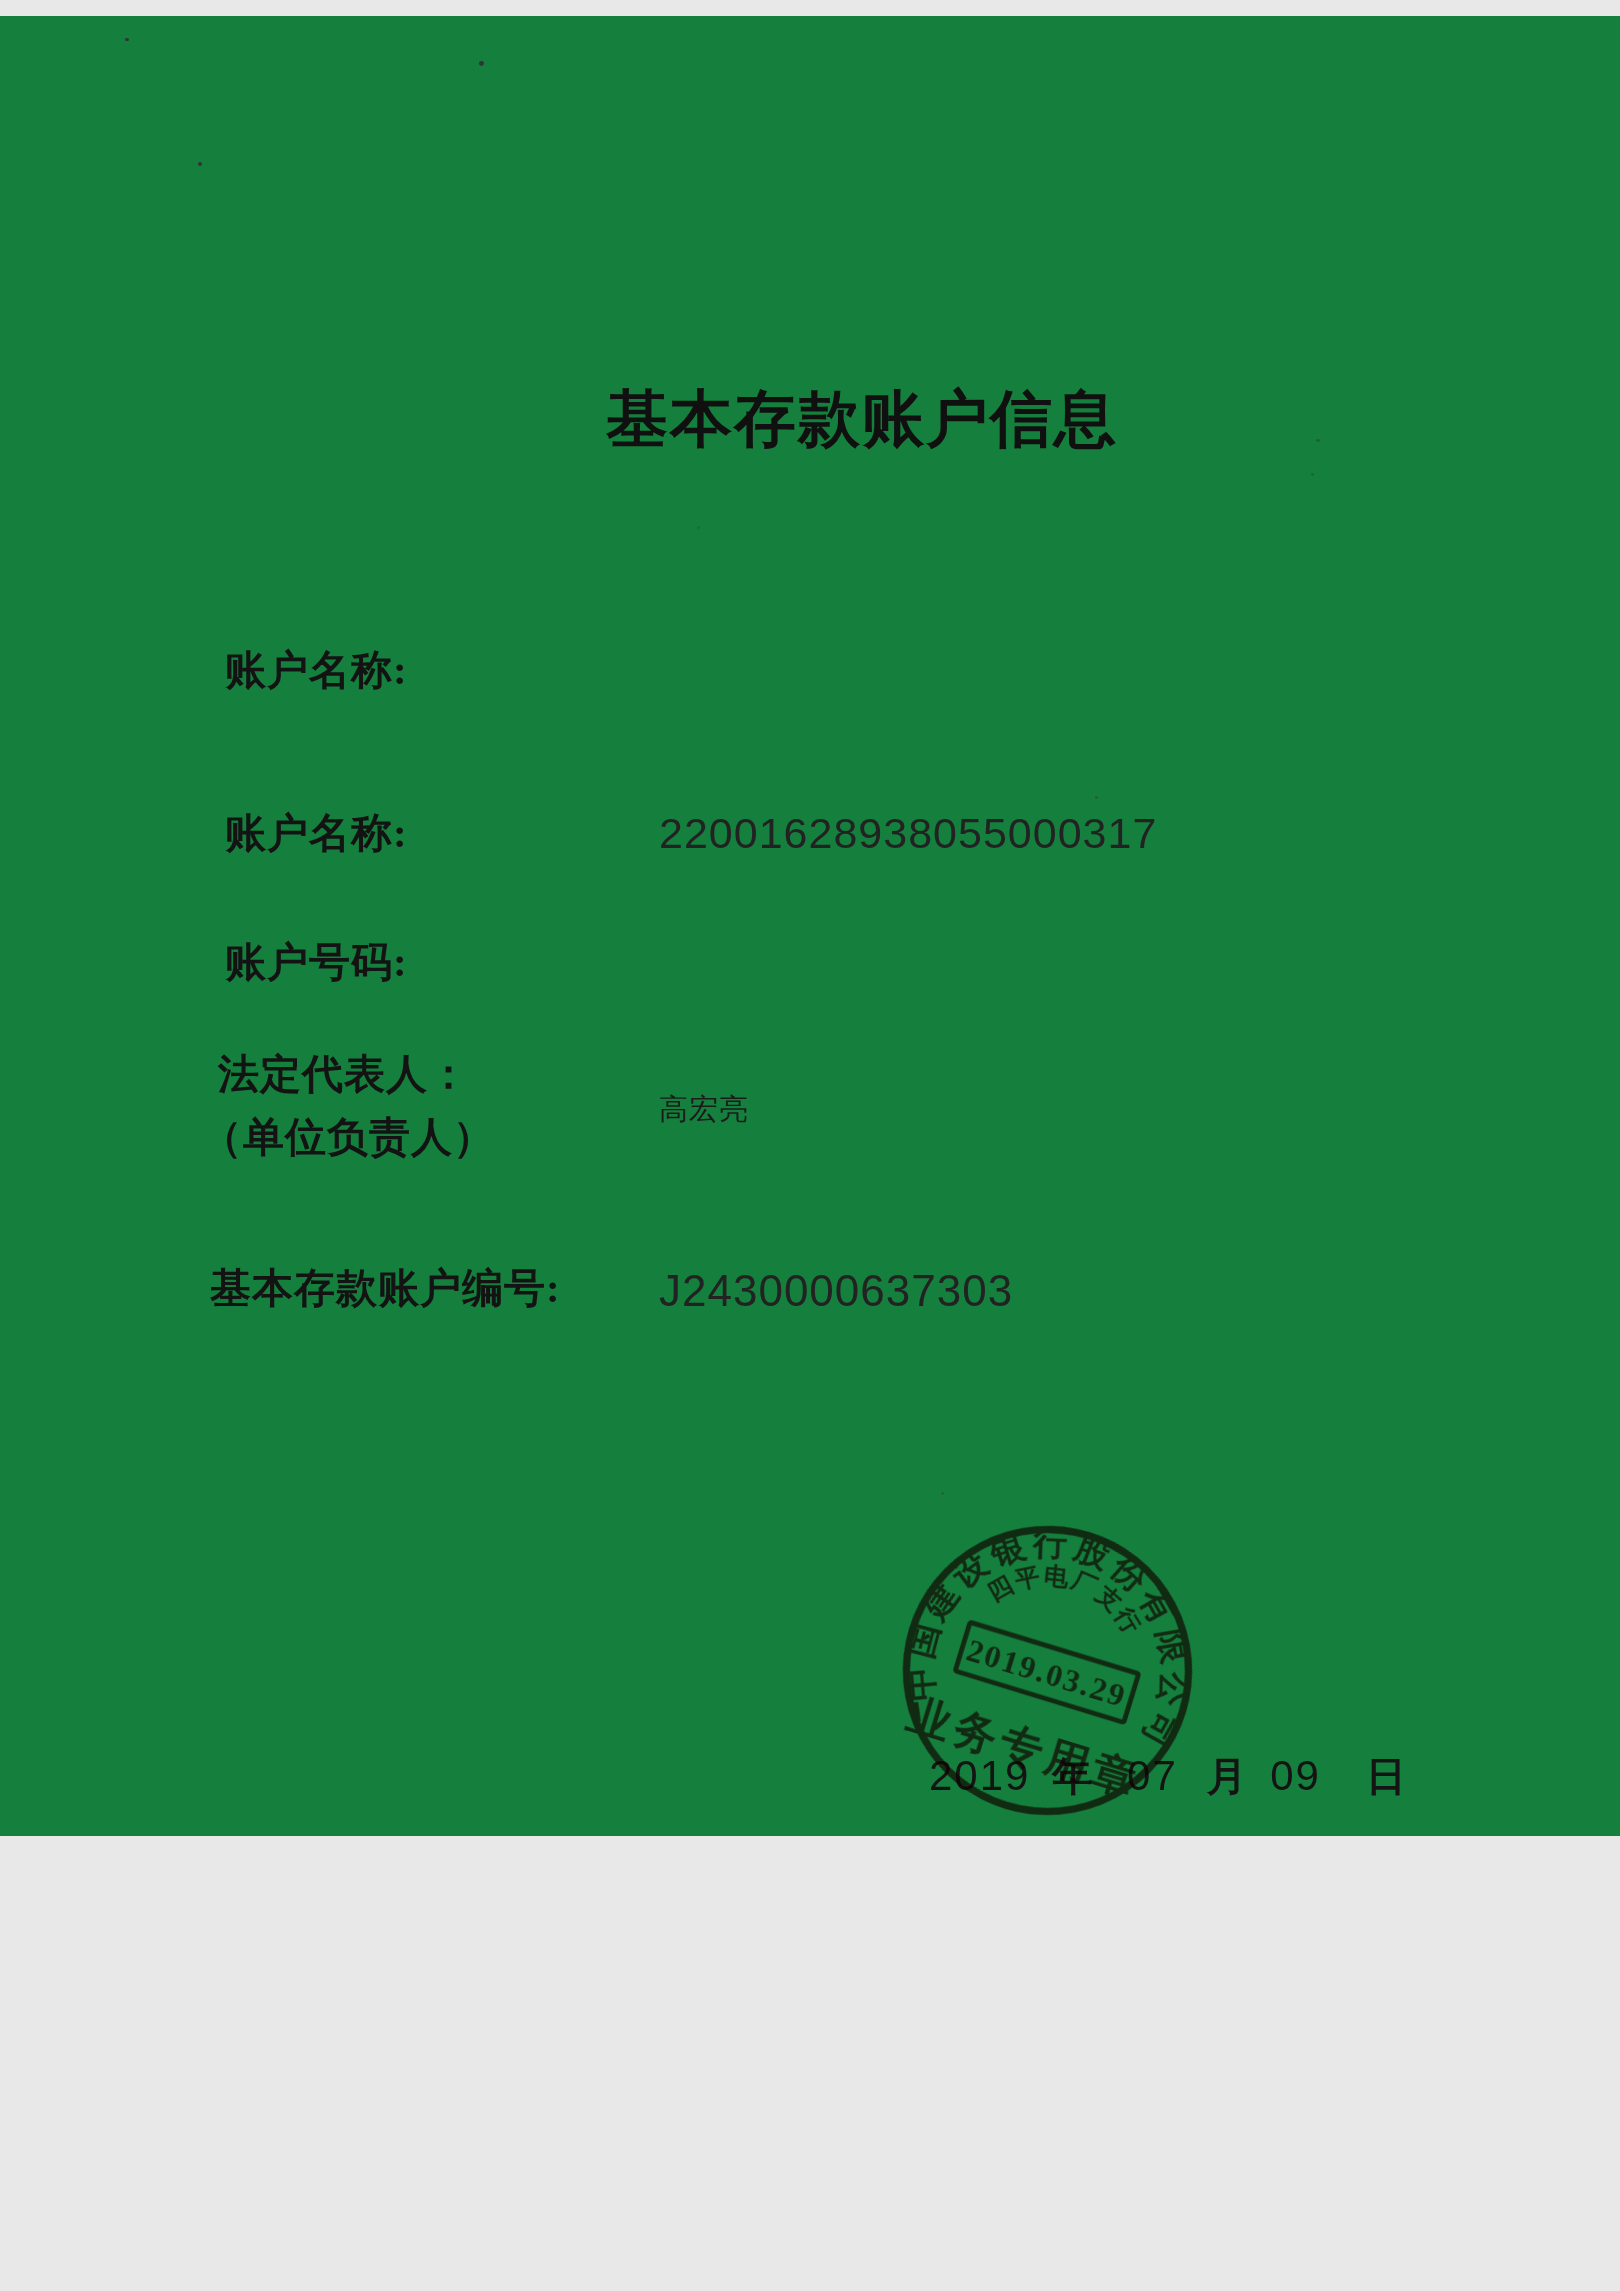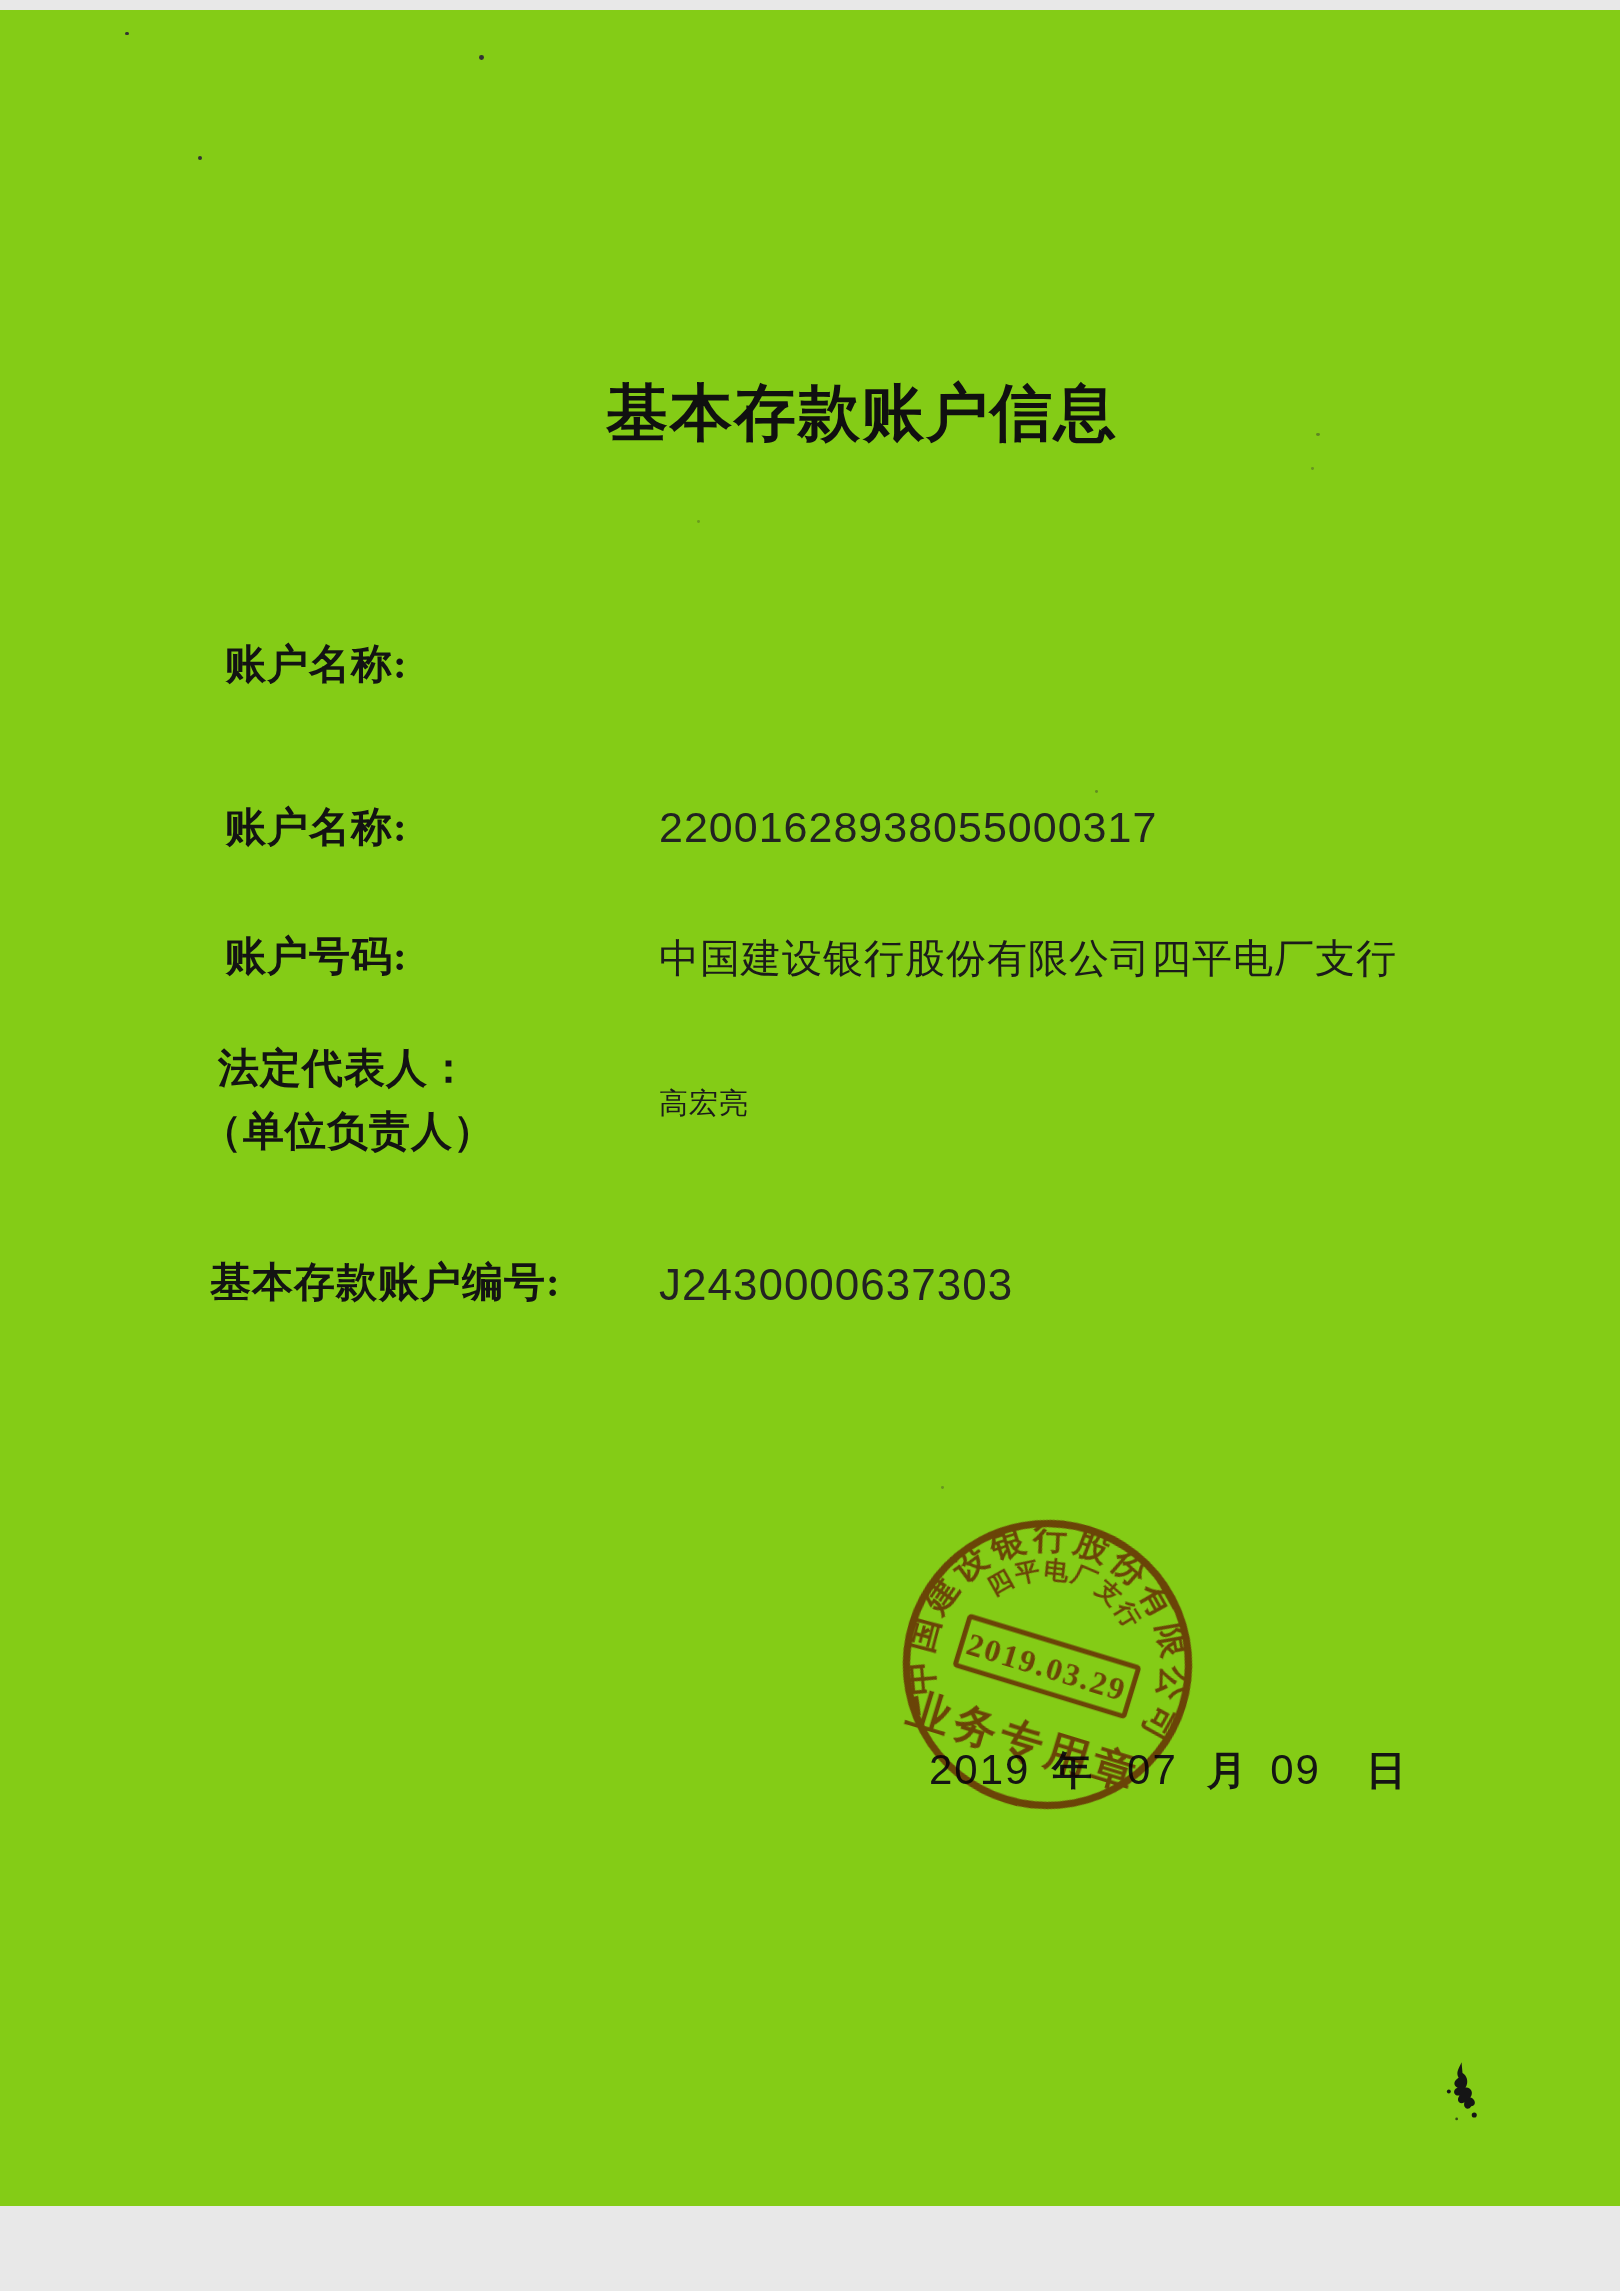--- a/index.html
+++ b/index.html
@@ -1,20 +1,20 @@
 <!DOCTYPE html>
 <html><head>
 <meta charset="utf-8">
 <style>
   html,body{margin:0;padding:0;background:#e8e8e8;}
   .page{
     position:relative;
-    width:1620px;height:2196px;
-    margin:10px auto;
-    background:#84cc16;
+    width:1620px;height:1820px;
+    margin:16px auto;
+    background:#15803d;
     overflow:hidden;
     font-family:"Liberation Serif", serif;
     color:#161616;
   }
   .abs{position:absolute;white-space:nowrap;}
   .doc-title{
     left:606px;top:361px;
     font-size:62px;font-weight:700;letter-spacing:2px;
     color:#101010;
   }
@@ -71,21 +71,20 @@
 <div class="page">
 
   <div class="abs doc-title">基本存款账户信息</div>
 
   <div class="abs field-label l-r1">账户名称:</div>
 
   <div class="abs field-label l-r2">账户名称:</div>
   <div class="abs field-value-num v-r2">22001628938055000317</div>
 
   <div class="abs field-label l-r3">账户号码:</div>
-  <div class="abs field-value-cjk v-r3">中国建设银行股份有限公司四平电厂支行</div>
 
   <div class="abs field-label l-r4a">法定代表人：</div>
   <div class="abs field-label l-r4b">（单位负责人）</div>
   <div class="abs field-value-cjk v-r4">高宏亮</div>
 
   <div class="abs field-label l-r5">基本存款账户编号:</div>
   <div class="abs field-value-num v-r5">J2430000637303</div>
 
   <div class="abs date-line">
     <span class="num gap-a">2019</span><span class="unit gap-b">年</span><span class="num gap-c">07</span><span class="unit gap-d">月</span><span class="num gap-e">09</span><span class="unit">日</span>

